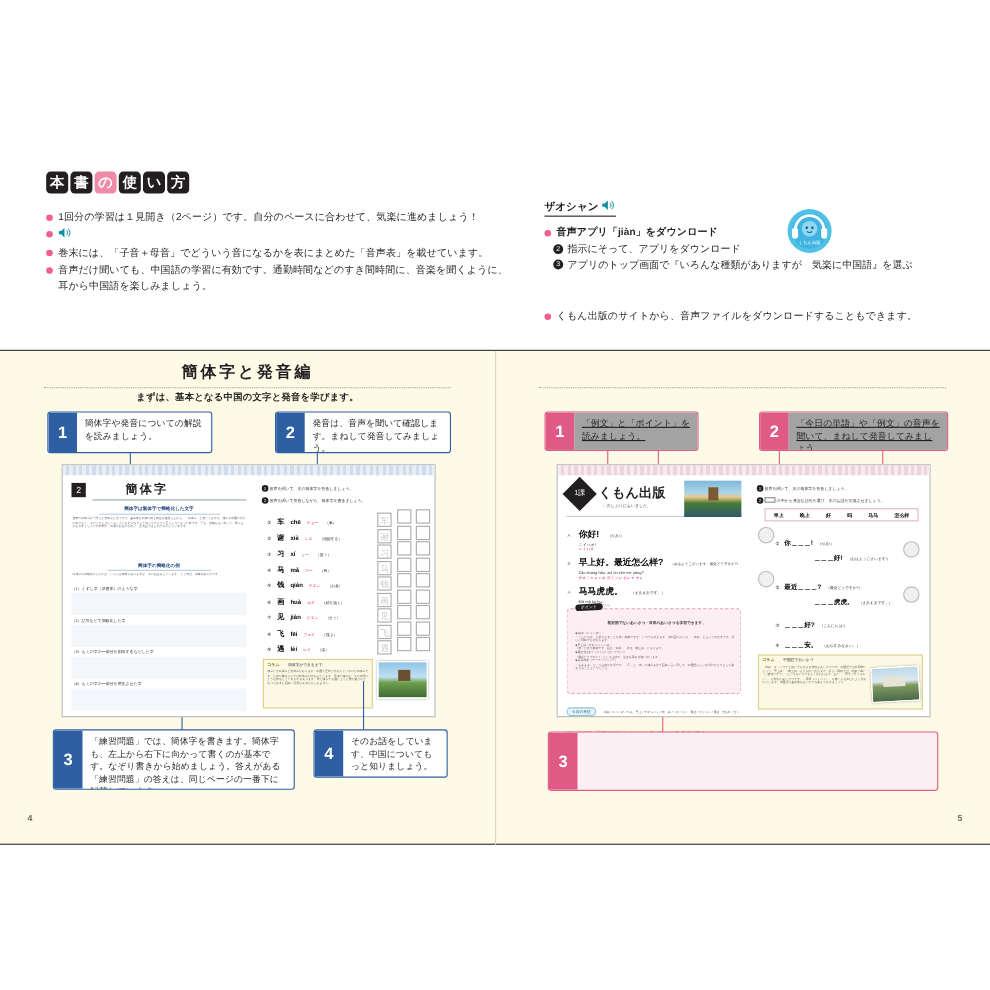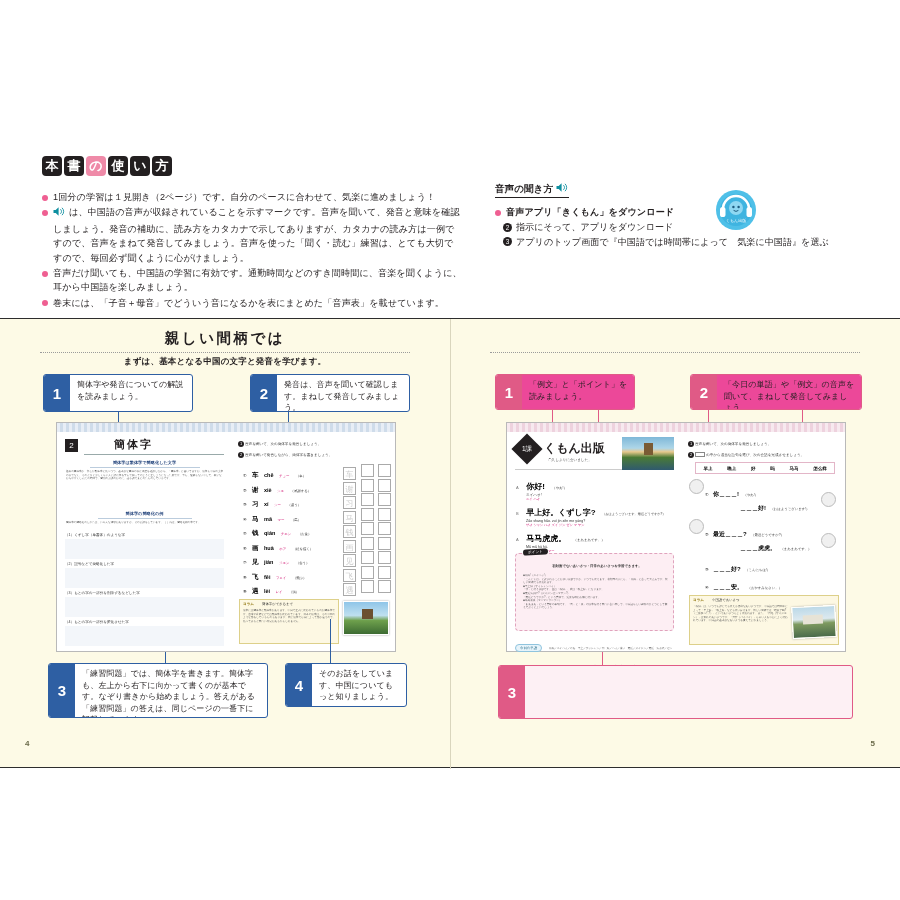--- a/index.html
+++ b/index.html
@@ -169,21 +169,21 @@
     padding: 4px 6px 4px 7px;
     font-size: 8px;
     line-height: 11.5px;
     color: #231f20;
     letter-spacing: 0.1px;
   }
   .step.blue { border: 1px solid #2e5fa3; }
   .step.blue .num { background: #2e5fa3; }
   .step.pink { border: 1px solid #e05a86; background:#fdf0f4; }
   .step.pink .num { background: #e05a86; }
-  .step.pink .txt { background:#ec4899; }
+  .step.pink .txt { background:#a3a3a3;text-decoration:underline; }
 
   .conn { position: absolute; background: #2e5fa3; }
   .conn.pinkc { background: #e05a86; }
 
   
   .book {
     position: absolute;
     background: #ffffff;
     border: 1px solid #b9b9b9;
   }
@@ -220,45 +220,46 @@
     <div class="col-left">
       <div class="bullet-line">1回分の学習は１見開き（2ページ）です。自分のペースに合わせて、気楽に進めましょう！</div>
 
       <div class="bullet-line" style="padding-left:11px;">
         <span style="display:inline-block;vertical-align:-2px;margin-right:3px;">
           <svg width="13" height="11" viewBox="0 0 13 11">
             <path d="M0.5 4h2.2L5.6 1.2v8.6L2.7 7H0.5z" fill="#0f8fa0"></path>
             <path d="M7.4 3.2a3 3 0 0 1 0 4.6" stroke="#0f8fa0" stroke-width="0.9" fill="none"></path>
             <path d="M9 1.8a5 5 0 0 1 0 7.4" stroke="#0f8fa0" stroke-width="0.9" fill="none"></path>
           </svg>
-        </span><span>は、中国語の音声が収録されていることを示すマークです。音声を聞いて、発音と意味を確認しましょう。発音の補助に、読み方をカタカナで示してありますが、カタカナの読み方は一例ですので、音声をまねて発音してみましょう。音声を使った「聞く・読む」練習は、とても大切ですので、毎回必ず聞くように心がけましょう。</span>
-      </div>
-
+        </span>
+      </div>
+
+      <div class="bullet-line">巻末には、「子音＋母音」でどういう音になるかを表にまとめた「音声表」を載せています。</div>
       <div class="bullet-line">音声だけ聞いても、中国語の学習に有効です。通勤時間などのすき間時間に、音楽を聞くように、耳から中国語を楽しみましょう。</div>
-      <div class="bullet-line">巻末には、「子音＋母音」でどういう音になるかを表にまとめた「音声表」を載せています。</div>
     </div>
 
     <div class="col-right">
-      <div class="audio-head"><span>音声の聞き方</span><span class="spk">
+      <div class="audio-head"><span>ザオシャン</span><span class="spk">
         <svg width="13" height="11" viewBox="0 0 13 11">
           <path d="M0.5 4h2.2L5.6 1.2v8.6L2.7 7H0.5z" fill="#0f8fa0"></path>
           <path d="M7.4 3.2a3 3 0 0 1 0 4.6" stroke="#0f8fa0" stroke-width="0.9" fill="none"></path>
           <path d="M9 1.8a5 5 0 0 1 0 7.4" stroke="#0f8fa0" stroke-width="0.9" fill="none"></path>
         </svg></span></div>
 
-      <div class="bullet-line" style="font-weight:bold;">音声アプリ「きくもん」をダウンロード</div>
+      <div class="bullet-line" style="font-weight:bold;">音声アプリ「jiàn」をダウンロード</div>
 
       <div class="sub-step">
         <span class="circnum">2</span><span>指示にそって、アプリをダウンロード</span>
       </div>
       <div class="sub-step">
-        <span class="circnum">3</span><span>アプリのトップ画面で『中国語では時間帯によって　気楽に中国語』を選ぶ</span>
+        <span class="circnum">3</span><span>アプリのトップ画面で『いろんな種類がありますが　気楽に中国語』を選ぶ</span>
       </div>
 
       <div style="height:32px;"></div>
+      <div class="bullet-line">くもん出版のサイトから、音声ファイルをダウンロードすることもできます。</div>
 
       
       <div class="app-icon">
         <svg width="42" height="42" viewBox="0 0 42 42">
           <circle cx="21" cy="21" r="20" fill="#4fc0e8"></circle>
           <circle cx="21" cy="21" r="16" fill="#3fb4e0"></circle>
           <path d="M8 20a13 13 0 0 1 26 0" stroke="#ffffff" stroke-width="2.6" fill="none"></path>
           <rect x="5" y="18" width="5.5" height="10" rx="2.6" fill="#ffffff"></rect>
           <rect x="31.5" y="18" width="5.5" height="10" rx="2.6" fill="#ffffff"></rect>
           <circle cx="21" cy="19" r="7" fill="#8fd8f2"></circle>
@@ -268,21 +269,21 @@
           <text x="21" y="33" font-size="4" fill="#ffffff" text-anchor="middle" font-family="Liberation Sans, sans-serif">くもん出版</text>
         </svg>
       </div>
     </div>
   </div>
 
   <div class="spread">
     <div class="gutter"></div>
 
     <div class="half L">
-      <div class="sec-title">親しい間柄では</div>
+      <div class="sec-title">簡体字と発音編</div>
       <div class="sec-rule"></div>
       <div class="sec-sub">まずは、基本となる中国の文字と発音を学びます。</div>
 
       <div class="step blue" style="left:43px; top:55px; width:150px; height:38px;">
         <div class="num">1</div>
         <div class="txt">簡体字や発音についての解説を読みましょう。</div>
       </div>
       <div class="conn" style="left:118px; top:93px; width:1.3px; height:13px;"></div>
       <div class="conn" style="left:118px; top:105px; width:1.3px; height:22px; transform-origin: top center; transform: rotate(-16deg);"></div>
 
@@ -502,21 +503,21 @@
           <div style="position:absolute;left:4px;top:40px;width:158px;">
             <span style="font-size:4px;color:#777;">A</span>
             <span style="font-size:8px;font-weight:bold;margin-left:3px;">你好!</span>
             <span style="font-size:3.4px;color:#333;margin-left:3px;">（やあ!）</span>
             <div style="font-size:3.6px;color:#333;margin-left:10px;">ニイハオ!</div>
             <div style="font-size:3.2px;color:#c06;margin-left:10px;">ニイ ハオ</div>
           </div>
 
           <div style="position:absolute;left:4px;top:66px;width:158px;">
             <span style="font-size:4px;color:#777;">B</span>
-            <span style="font-size:8px;font-weight:bold;margin-left:3px;">早上好。くずし字?</span>
+            <span style="font-size:8px;font-weight:bold;margin-left:3px;">早上好。最近怎么样?</span>
             <span style="font-size:3.2px;color:#333;margin-left:2px;">（おはようございます。最近どうですか?）</span>
             <div style="font-size:3.6px;color:#333;margin-left:10px;">Zǎo shang hǎo. zuì jìn zěn me yàng?</div>
             <div style="font-size:3.2px;color:#c06;margin-left:10px;">ザオ シャン ハオ ズイ ジン ゼン マ ヤン</div>
           </div>
 
           <div style="position:absolute;left:4px;top:92px;width:158px;">
             <span style="font-size:4px;color:#777;">A</span>
             <span style="font-size:8px;font-weight:bold;margin-left:3px;">马马虎虎。</span>
             <span style="font-size:3.4px;color:#333;margin-left:3px;">（まあまあです。）</span>
             <div style="font-size:3.6px;color:#333;margin-left:10px;">Mǎ mǎ hū hū.</div>

